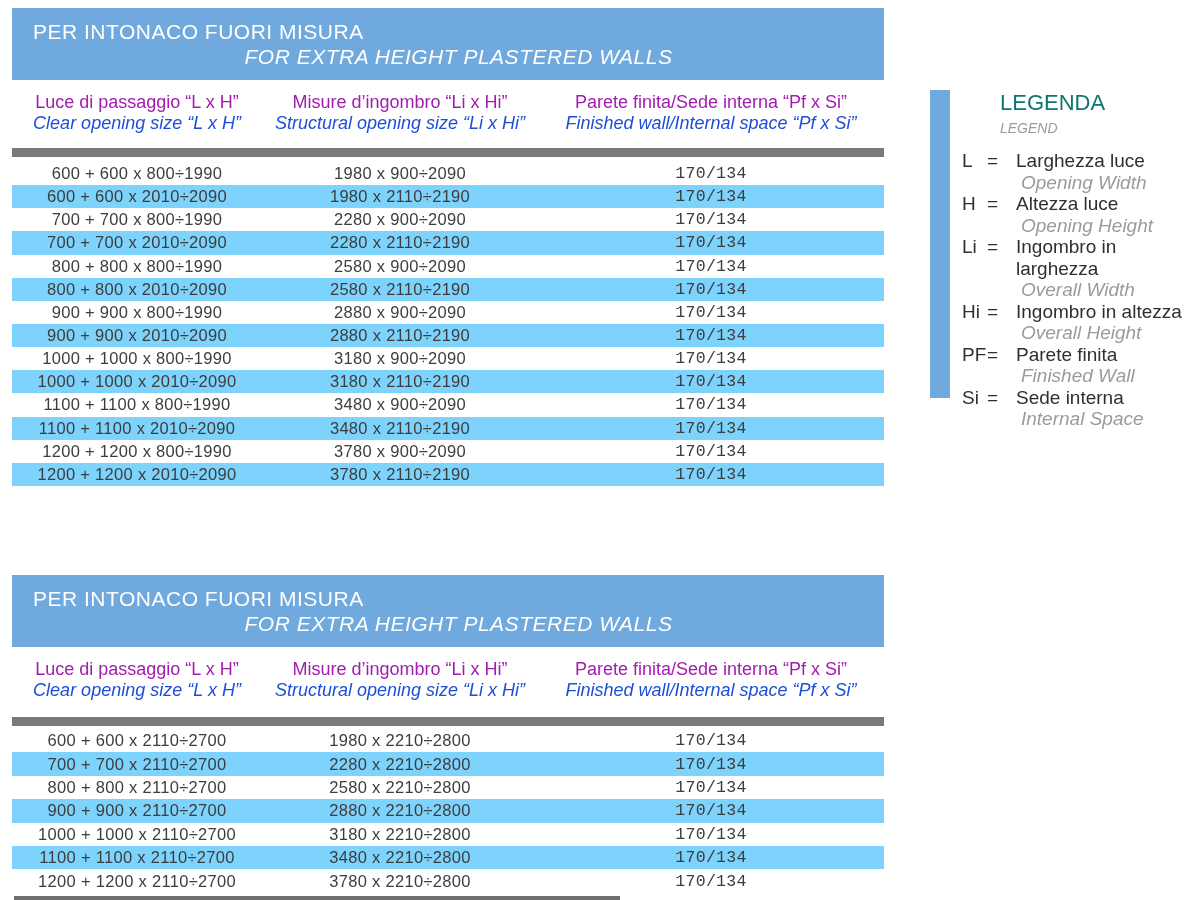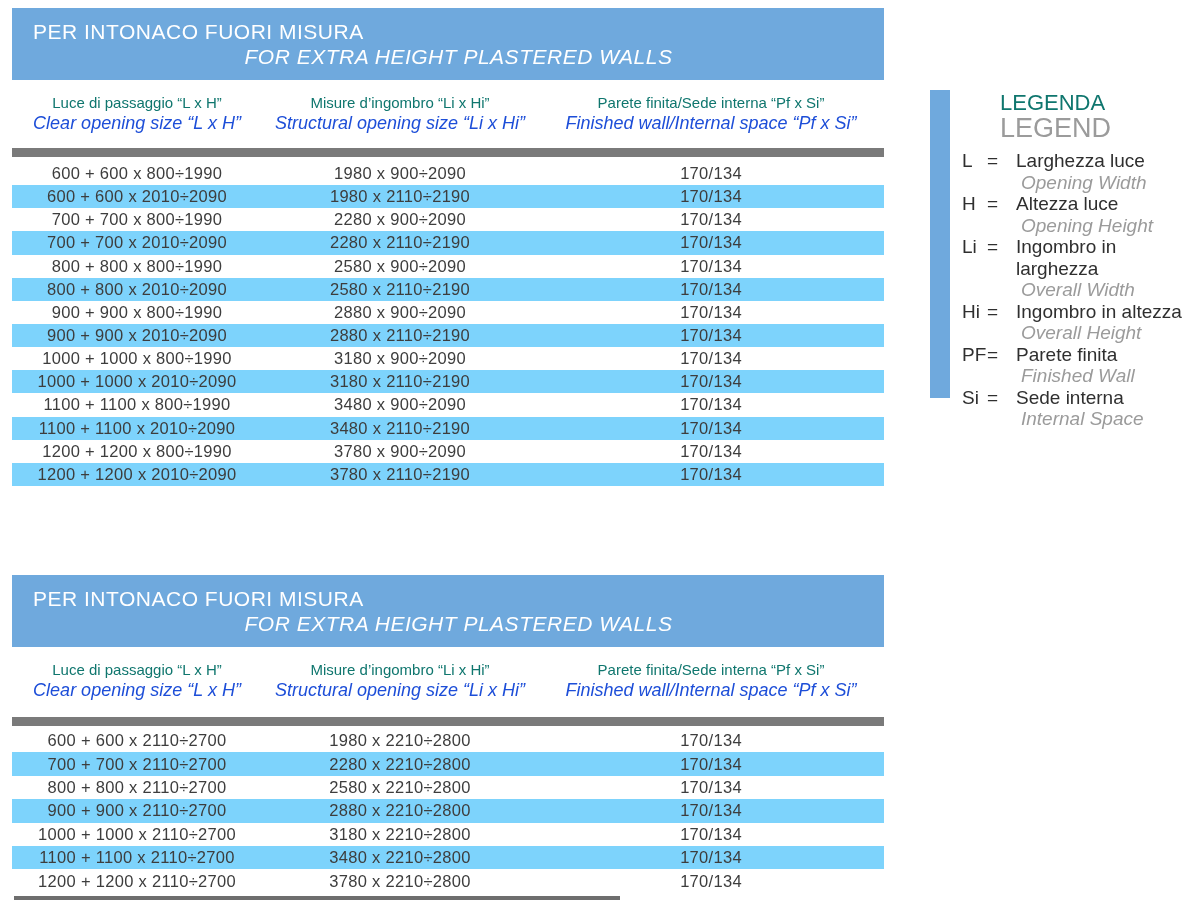--- a/index.html
+++ b/index.html
@@ -47,23 +47,23 @@
 
   .col-headers {
     display: flex;
     margin-top: 12px;
   }
   .col-header { text-align: center; }
   .w0 { width: 250px; }
   .w1 { width: 276px; }
   .w2 { width: 346px; }
   .hdr-it {
-    font-size: 15px;
+    font-size: 18px;
     line-height: 21px;
-    color: #0f766e;
+    color: #a21caf;
   }
   .hdr-en {
     font-size: 18px;
     line-height: 21px;
     color: #1d4ed8;
     font-style: italic;
   }
 
   .divider {
     margin-top: 14px;
@@ -82,21 +82,21 @@
   #table2 .row { height: 23.4px; }
   .row.alt { background: #7dd3fc; }
   .cell {
     font-size: 16.5px;
     color: #3d3d3d;
     text-align: center;
     letter-spacing: 0.3px;
   }
   .cell.c0 { width: 250px; }
   .cell.c1 { width: 276px; }
-  .cell.c2 { width: 346px; }
+  .cell.c2 { width: 346px; font-family: Liberation Mono, monospace; }
 
   
   .legend {
     position: absolute;
     left: 930px;
     top: 90px;
     display: flex;
   }
   .legend-bar {
     width: 20px;
@@ -106,23 +106,24 @@
   }
   .legend-body { margin-left: 12px; }
   .legend-title {
     padding-left: 38px;
     font-size: 22px;
     line-height: 26px;
     color: #0f766e;
   }
   .legend-subtitle {
     padding-left: 38px;
-    font-size: 27px;
+    font-size: 14px;
     line-height: 25px;
     color: #9b9b9b;
+    font-style: italic;
   }
   .legend-items { margin-top: 9px; }
   .legend-item {
     display: flex;
     font-size: 19px;
     line-height: 21.5px;
   }
   .legend-item .abbr {
     width: 25px;
     color: #2f2f2f;

